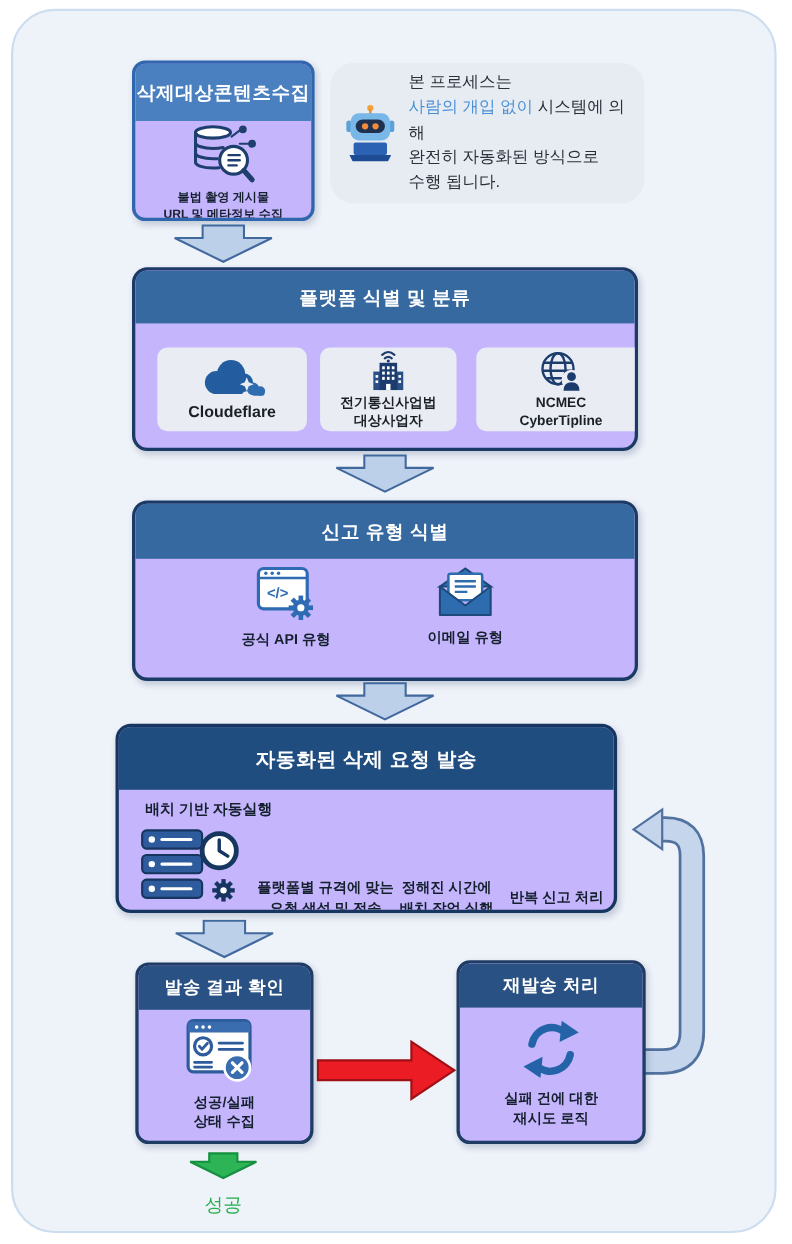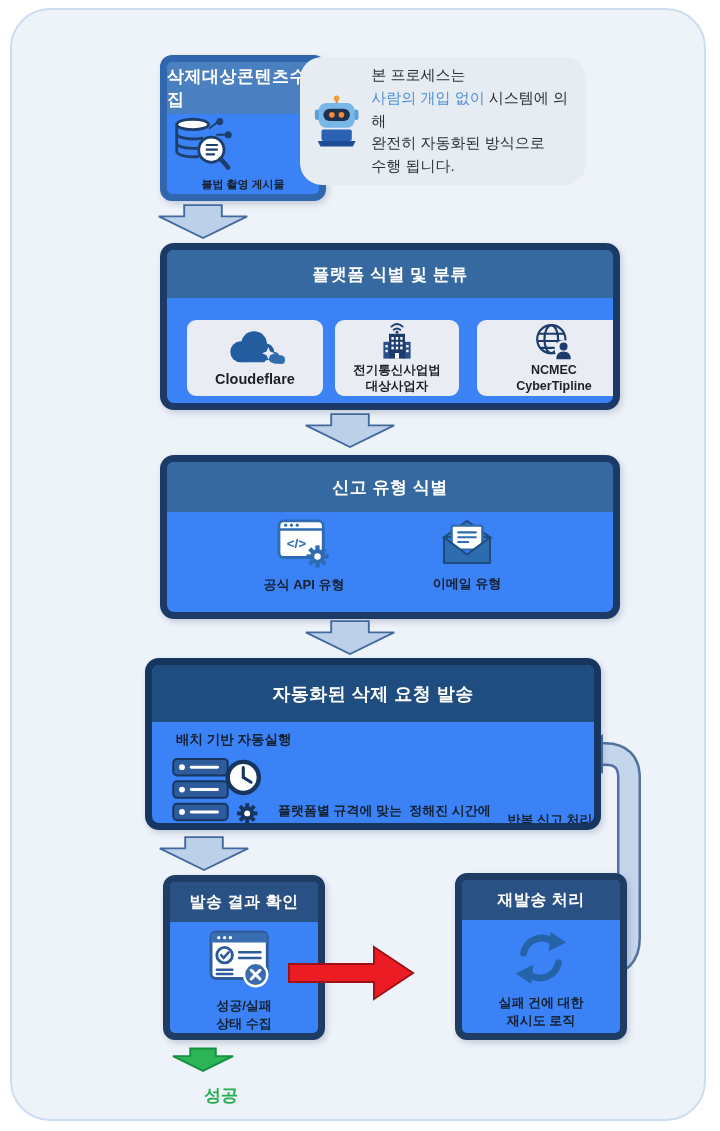--- a/index.html
+++ b/index.html
@@ -2,61 +2,61 @@
 <html><head>
 <meta charset="utf-8">
 <style>
   html,body{margin:0;padding:0;}
   body{background:#ffffff;font-family:"Liberation Sans","DejaVu Sans",sans-serif;}
   .canvas{position:relative;width:720px;height:1131px;background:#ffffff;overflow:hidden;}
   .panel{position:absolute;left:10px;top:8px;width:696px;height:1113px;background:#eef2f9;
          border:2px solid #cdddf0;border-radius:40px;z-index:0;box-sizing:border-box;}
   .layer{position:absolute;z-index:2;}
   .loop-layer{position:absolute;z-index:1;}
-  .flowbox{position:absolute;background:#3b82f6;border:7px solid #d946ef;border-radius:12px;
-           overflow:hidden;box-sizing:border-box;z-index:2;box-shadow:2px 3px 6px rgba(25,50,90,.20);margin-left:40px;}
+  .flowbox{position:absolute;background:#c4b5fd;border:3px solid #d946ef;border-radius:12px;
+           overflow:hidden;box-sizing:border-box;z-index:2;box-shadow:2px 3px 6px rgba(25,50,90,.20);}
   .hd{display:flex;align-items:center;justify-content:center;color:#fff;font-weight:bold;letter-spacing:.5px;}
   .hd1{background:#4a7fc0;height:52px;font-size:17px;}
   .hd2{background:#36699f;height:48px;font-size:17px;}
   .hd3{background:#36699f;height:50px;font-size:17px;}
   .hd4{background:#1f4d80;height:57px;font-size:18px;}
   .hd5{background:#2a5183;height:40px;font-size:16px;}
   .body{position:relative;}
   .cap{white-space:pre-line;text-align:center;font-weight:bold;color:#15202e;}
   .bubble{position:absolute;left:300px;top:57px;width:286px;height:128px;background:#e7ecf3;
           border-radius:22px;display:flex;align-items:center;padding:0 14px 0 12px;box-sizing:border-box;
           gap:10px;z-index:2;justify-content:center;}
   .bubble-text{font-size:15px;line-height:1.52;color:#2a2f38;}
   .hl{color:#4a90d6;}
   .card{position:absolute;background:#e9edf3;border-radius:9px;display:flex;flex-direction:column;
         align-items:center;justify-content:center;}
   .card .lbl{white-space:pre-line;text-align:center;font-weight:bold;color:#1b2026;font-size:12.5px;line-height:1.25;margin-top:2px;}
   .pt{position:absolute;white-space:pre-line;text-align:center;font-weight:bold;color:#15202e;
       font-size:13px;line-height:1.45;}
   .lbl-fail{position:absolute;left:286px;top:964px;width:130px;color:#e0503f;
             font-weight:bold;font-size:14px;z-index:2;padding-left:28px;}
-  .lbl-success{position:absolute;left:168px;top:1084px;width:70px;text-align:right;color:#27ae4e;
-            font-weight:bold;font-size:17px;z-index:2;}
+  .lbl-success{position:absolute;left:168px;top:1084px;width:70px;text-align:center;color:#27ae4e;
+            font-weight:normal;font-size:17px;z-index:2;}
   svg{display:block;}
 </style>
 </head>
 <body>
 
 <div class="canvas">
   <div class="panel"></div>
 
   <svg class="loop-layer" style="left:572px;top:728px;" width="100" height="262" viewBox="0 0 100 262">
     <path d="M5 237 H30 Q57 237 57 210 V50 Q57 26 33 26 H28" stroke="#51719f" stroke-width="24" fill="none"></path>
     <path d="M5 237 H30 Q57 237 57 210 V50 Q57 26 33 26 H28" stroke="#c5d5ec" stroke-width="19" fill="none"></path>
     <polygon points="30,8 30,44 4,26" fill="#c5d5ec" stroke="#51719f" stroke-width="2"></polygon>
   </svg>
 
   <div class="flowbox" style="left:120px;top:55px;width:166px;height:146px;border-color:#2f66ad;">
     <div class="hd hd1">삭제대상콘텐츠수집</div>
-    <div class="body" style="display:flex;flex-direction:column;">
+    <div class="body" style="display:flex;flex-direction:column;align-items:center;">
       <svg width="70" height="58" viewBox="0 0 72 62" style="margin-top:2px;">
         <g stroke="#1e3f6d" stroke-width="3" fill="none" stroke-linecap="round">
           <path d="M44 13 l8 -6 M52 20 h10" stroke-width="2"></path>
           <circle cx="55" cy="6" r="2.3" fill="#1e3f6d"></circle>
           <circle cx="64" cy="20" r="2.3" fill="#1e3f6d"></circle>
           <ellipse cx="26" cy="9" rx="17" ry="5.5" fill="#fff"></ellipse>
           <path d="M9 9 V38 c0 3 7.6 5.6 17 5.6 2 0 4 -.1 5.8 -.3"></path>
           <path d="M9 19 c0 3 7.6 5.6 17 5.6 3.6 0 7 -.4 9.8 -1"></path>
           <path d="M9 29 c0 3 7.6 5.6 17 5.6 1.4 0 2.8 0 4.1 -.1"></path>
           <circle cx="46" cy="36" r="13.5" fill="#fff"></circle>

